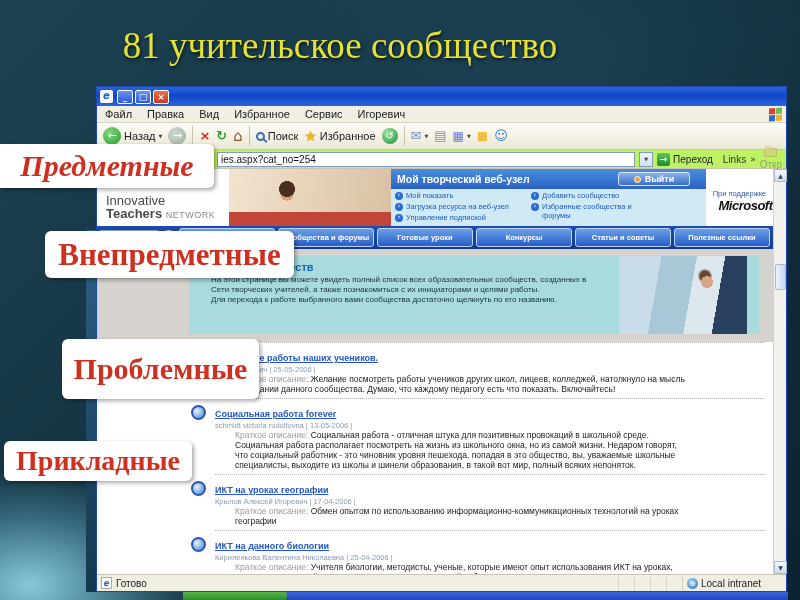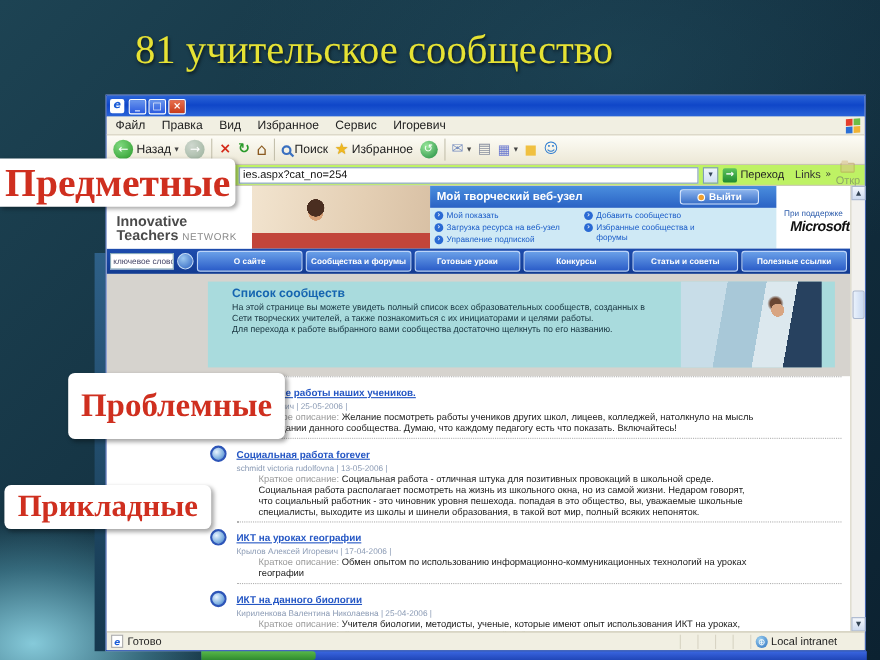--- a/index.html
+++ b/index.html
@@ -82,21 +82,21 @@
   .folder { width:13px; height:9px; background:#d8c28a; border:1px solid #b89a58; border-radius:1px; position:relative; }
   .folder::before { content:""; position:absolute; top:-3px; left:0; width:6px; height:3px; background:#d8c28a; border-radius:1px 1px 0 0; }
 
   .viewport { position:absolute; left:0; right:0; top:82px; bottom:17px; background:#fff; }
   .vp-main { position:absolute; left:0; top:0; right:13px; bottom:0; display:flex; flex-direction:column; overflow:hidden; }
 
   
   .banner { height:57px; display:flex; background:#fff; }
   .b-logo { width:132px; position:relative; background:#fff; }
   .logo-txt { position:absolute; left:9px; bottom:4px; color:#4a4a4a; line-height:13px; }
-  .logo-l1 { font-size:13px; font-weight:bold; }
+  .logo-l1 { font-size:13px; font-weight:normal; }
   .logo-l2 { font-size:13px; font-weight:bold; }
   .logo-net { font-size:9px; font-weight:normal; color:#8a8a8a; letter-spacing:.5px; }
   .b-photo { width:162px;
     background:
       radial-gradient(circle 13px at 58px 20px, #4a2e20 60%, rgba(0,0,0,0) 62%),
       radial-gradient(circle 10px at 58px 25px, #d8a176 65%, rgba(0,0,0,0) 67%),
       linear-gradient(to top, #c2453a 0 14px, rgba(0,0,0,0) 14px),
       linear-gradient(100deg,#f2e4cf, #e4cfb4 60%, #d8c0a4); }
   .b-blue { flex:1; display:flex; flex-direction:column; }
   .b-bluetop { height:20px; display:flex; align-items:center; padding:0 6px;
@@ -164,21 +164,21 @@
     color:#fff; font-size:8px; line-height:11px; text-align:center; }
 
   .taskbar { position:absolute; left:183px; top:592px; width:605px; height:8px; background:linear-gradient(#3a66e0,#2046b8); z-index:2; }
   .tb-start { position:absolute; left:0; top:0; width:104px; height:8px; border-radius:0 3px 3px 0;
     background:linear-gradient(#58b848,#2f8a2f); }
 
   
   .plabel { position:absolute; z-index:5; background:#fff; color:#cf2f1f; font-family:"Liberation Serif", serif;
     font-weight:bold; display:flex; align-items:center; justify-content:center; border-radius:6px;
     box-shadow:2px 2px 4px rgba(0,0,0,.35); white-space:nowrap; }
-  #pl0 { left:0;  top:144px; width:214px; height:44px; font-size:36px; border-radius:0 6px 6px 0; }
+  #pl0 { left:0;  top:144px; width:214px; height:44px; font-size:30px; border-radius:0 6px 6px 0;font-style:italic; }
   #pl1 { left:45px; top:231px; width:249px; height:47px; font-size:31px; }
   #pl2 { left:62px; top:339px; width:197px; height:60px; font-size:30px; }
   #pl3 { left:4px;  top:441px; width:188px; height:40px; font-size:28px; }
 </style>
 </head>
 <body>
 
 <div class="slide">
 
   <div class="slide-title">81 учительское сообщество</div>
@@ -392,16 +392,17 @@
         </span>
       </span>
     </div>
   </div>
 
   <div class="taskbar">
     <span class="tb-start"></span>
   </div>
 
   <div class="plabel" id="pl0">Предметные</div>
+  <div class="plabel" id="pl1">Внепредметные</div>
   <div class="plabel" id="pl2">Проблемные</div>
   <div class="plabel" id="pl3">Прикладные</div>
 
 </div>
 
 </body></html>

